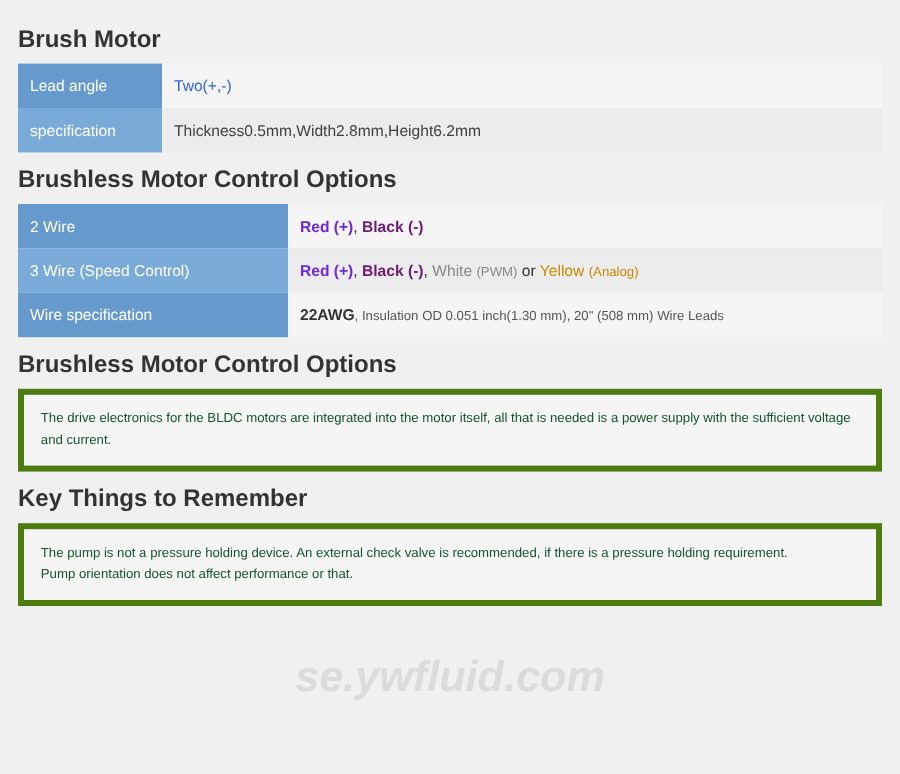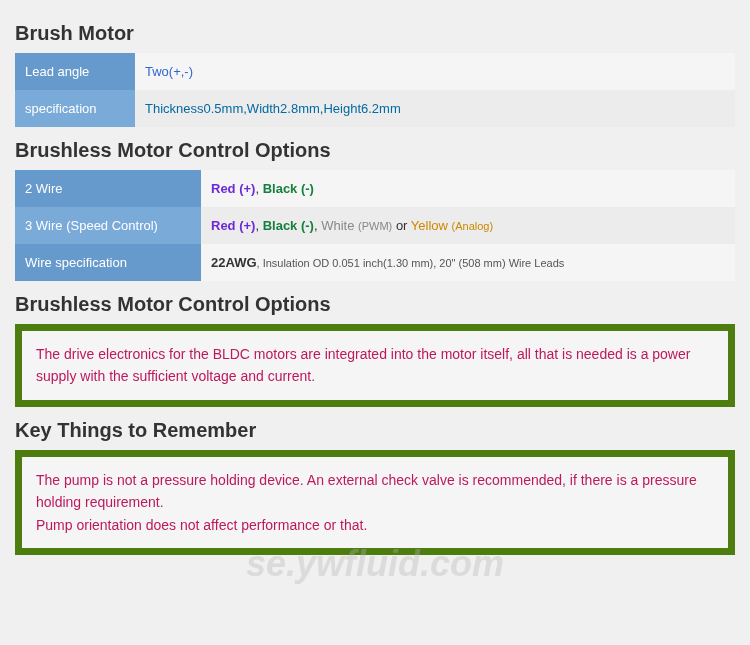--- a/index.html
+++ b/index.html
@@ -33,45 +33,45 @@
       padding: 11px 10px;
       vertical-align: middle;
       font-size: 13px;
       border: none;
     }
 
     .label-cell {
       background-color: #6699cc;
       color: #fff;
       font-weight: normal;
-      width: 186px;
+      width: 225px;
     }
 
     .label-cell-narrow {
       background-color: #6699cc;
       color: #fff;
       font-weight: normal;
       width: 120px;
     }
 
     .value-cell {
       background-color: #f5f5f5;
       color: #333;
     }
 
     .red-text { color: #6d28d9; font-weight: bold; }
-    .black-text { color: #15803d; font-weight: bold; margin-top: 15px; }
+    .black-text { color: #701a75; font-weight: bold; margin-top: 15px; }
 
     .info-box {
       background-color: #f5f5f5;
-      border: 7px solid #4d7c0f;
+      border: 5px solid #4d7c0f;
       padding: 12px 14px;
       margin-bottom: 10px;
-      font-size: 14px;
-      color: #be185d;
+      font-size: 11px;
+      color: #14532d;
       line-height: 1.6;
     }
 
     .watermark {
       position: absolute;
       bottom: 60px;
       left: 50%;
       transform: translateX(-50%);
       font-size: 36px;
       color: rgba(180, 180, 180, 0.35);
@@ -110,21 +110,21 @@
   <tbody>
       <tr>
     <td class="label-cell-narrow">Lead angle</td>
     <td class="value-cell">
       <span style="color:#3366cc;">Two(+,-)</span>
     </td>
   </tr>
   <tr>
     <td class="label-cell-narrow">specification</td>
     <td class="value-cell">
-      <span style="color:#0369a1;">Thickness0.5mm,Width2.8mm,Height6.2mm</span>
+      <span style="color:#404040;">Thickness0.5mm,Width2.8mm,Height6.2mm</span>
     </td>
   </tr>
 </tbody>
   </table>
 
 <h2 class="section-title">Brushless Motor Control Options</h2>
 <table>
   <tbody>
       <tr>
     <td class="label-cell">2 Wire</td>

